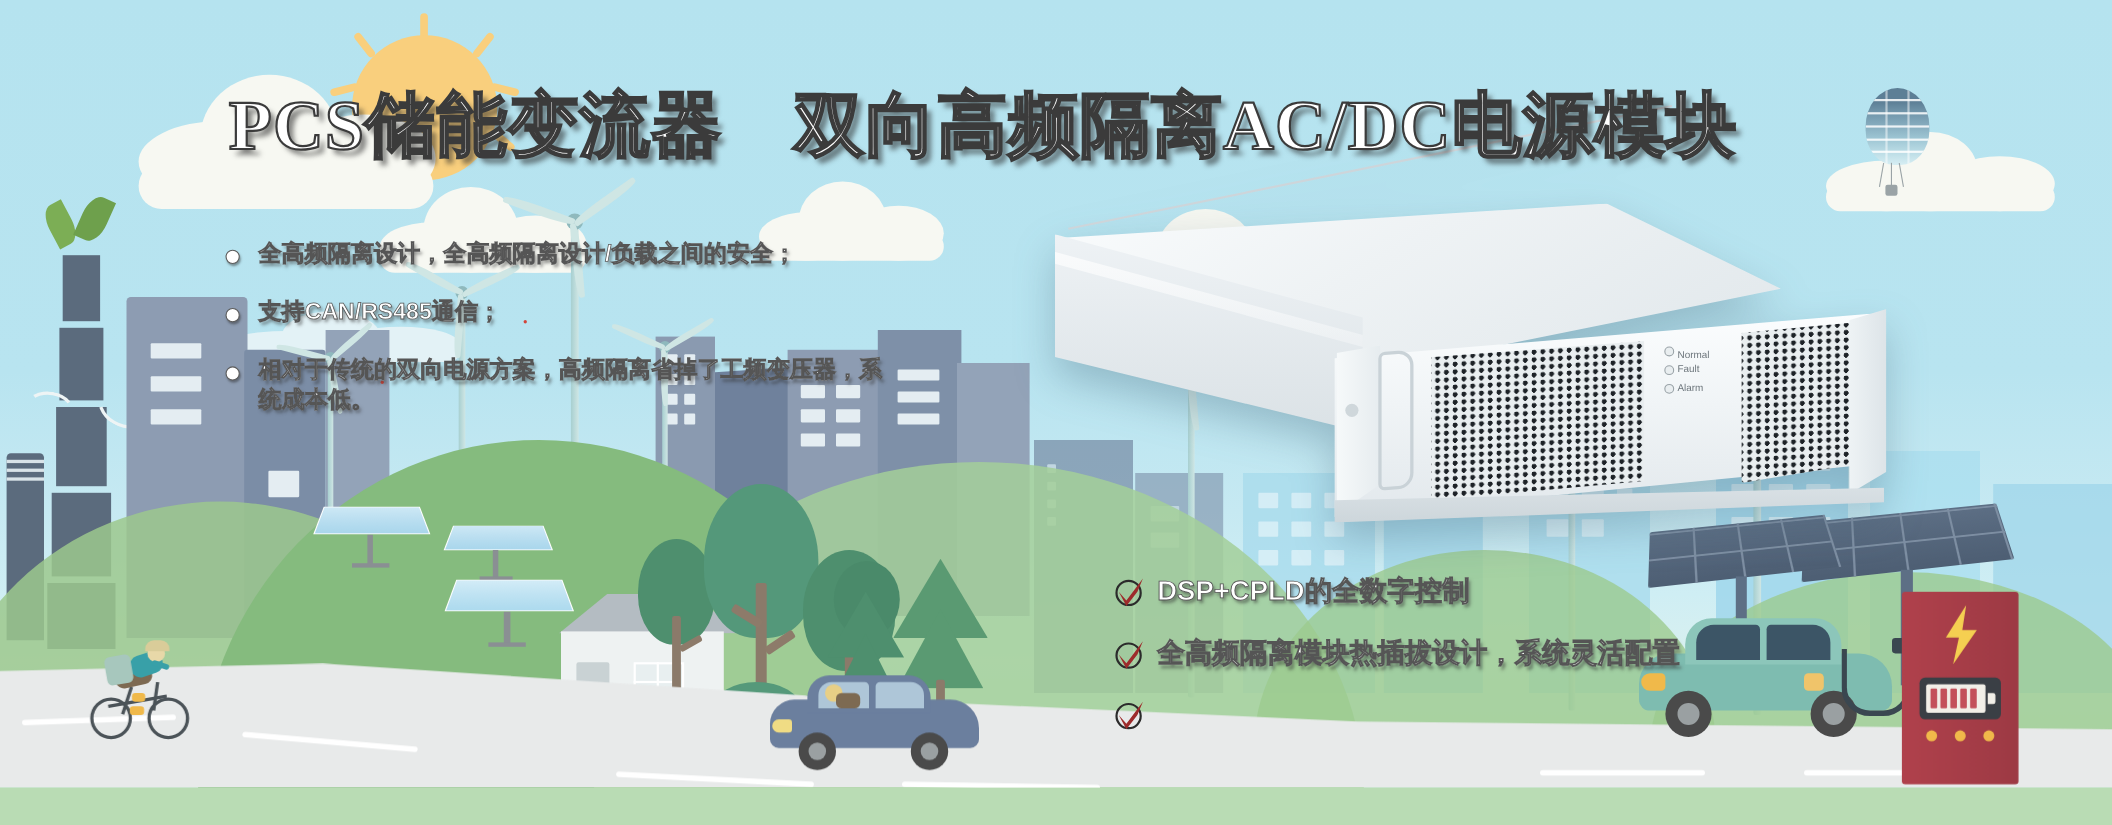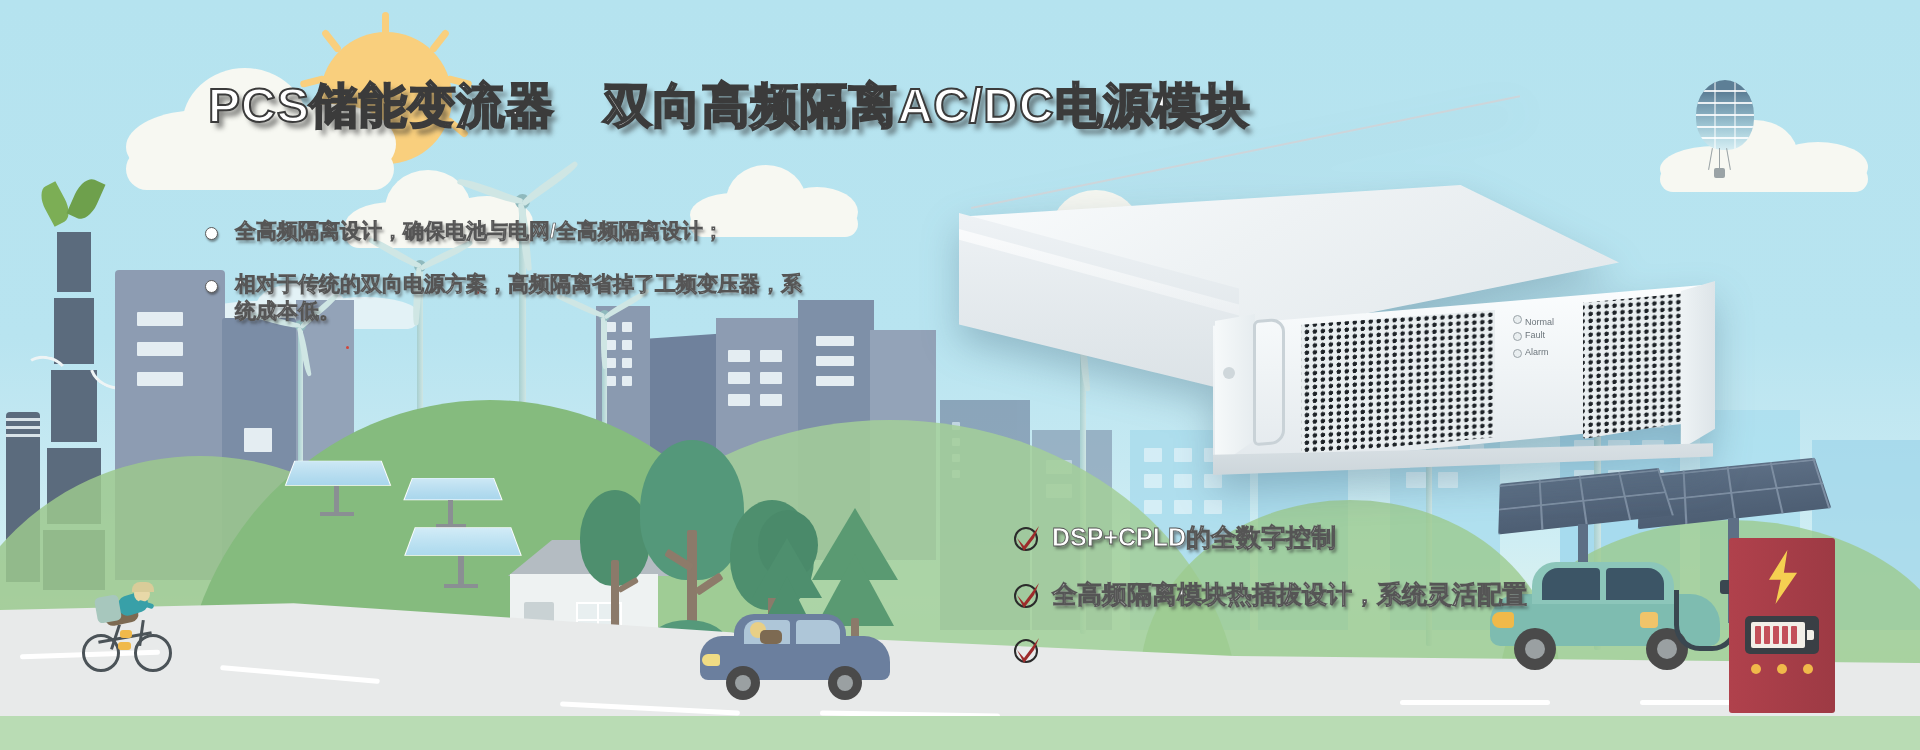--- a/index.html
+++ b/index.html
@@ -69,23 +69,24 @@
   
   .charger-body{position:absolute;background:linear-gradient(90deg,#b0414c,#9d3a44);border-radius:3px;}
   .bolt{position:absolute;background:#f5cf51;
         clip-path:polygon(60% 0,18% 55%,45% 55%,33% 100%,82% 42%,52% 42%);}
   .battwrap{position:absolute;background:#3a3f45;border-radius:5px;}
   .battcell{position:absolute;background:#c3505a;border-radius:1px;}
 
   
   .title{
     position:absolute;white-space:nowrap;color:#fff;font-weight:bold;
-    font-size:48px;letter-spacing:1px;line-height:1;
+    font-size:64px;letter-spacing:1px;line-height:1;
     -webkit-text-stroke:2px #3b3b3b;
     text-shadow:5px 6px 5px rgba(40,40,40,.55);
+    font-family:Liberation Serif, serif;
   }
   .bullets{position:absolute;}
   .bullet-row{display:flex;align-items:flex-start;margin-bottom:26px;}
   .dot{
     flex:0 0 auto;width:11px;height:11px;border-radius:50%;
     background:#fff;border:1px solid #5b5b5b;margin:9px 17px 0 0;
     box-shadow:1px 2px 2px rgba(40,40,40,.45);
   }
   .bullet-text{
     color:#fff;font-weight:bold;font-size:21px;line-height:1.28;
@@ -558,21 +559,25 @@
     <div style="position:absolute;left:258px;top:246px;width:500px;height:44px;
          background:linear-gradient(180deg,#dde4e8,#cdd6db);
          clip-path:polygon(0 54%,100% 28%,100% 58%,0 100%);"></div>
   </div>
 
   <div class="title" style="left:208px;top:82px;">PCS储能变流器　双向高频隔离AC/DC电源模块</div>
 
   <div class="bullets" style="left:205px;top:218px;width:660px;">
     <div class="bullet-row">
       <div class="dot"></div>
-      <div class="bullet-text">全高频隔离设计，确保电池与电网/全高频隔离设计；</div>
+      <div class="bullet-text">全高频隔离设计，全高频隔离设计/负载之间的安全；</div>
+    </div>
+    <div class="bullet-row">
+      <div class="dot"></div>
+      <div class="bullet-text">支持CAN/RS485通信；</div>
     </div>
     <div class="bullet-row" style="width:620px;">
       <div class="dot"></div>
       <div class="bullet-text" style="width:580px;">相对于传统的双向电源方案，高频隔离省掉了工频变压器，系统成本低。</div>
     </div>
   </div>
 
   <div class="checks" style="left:1012px;top:522px;">
     <div class="check-row">
       <div class="check-ic">

